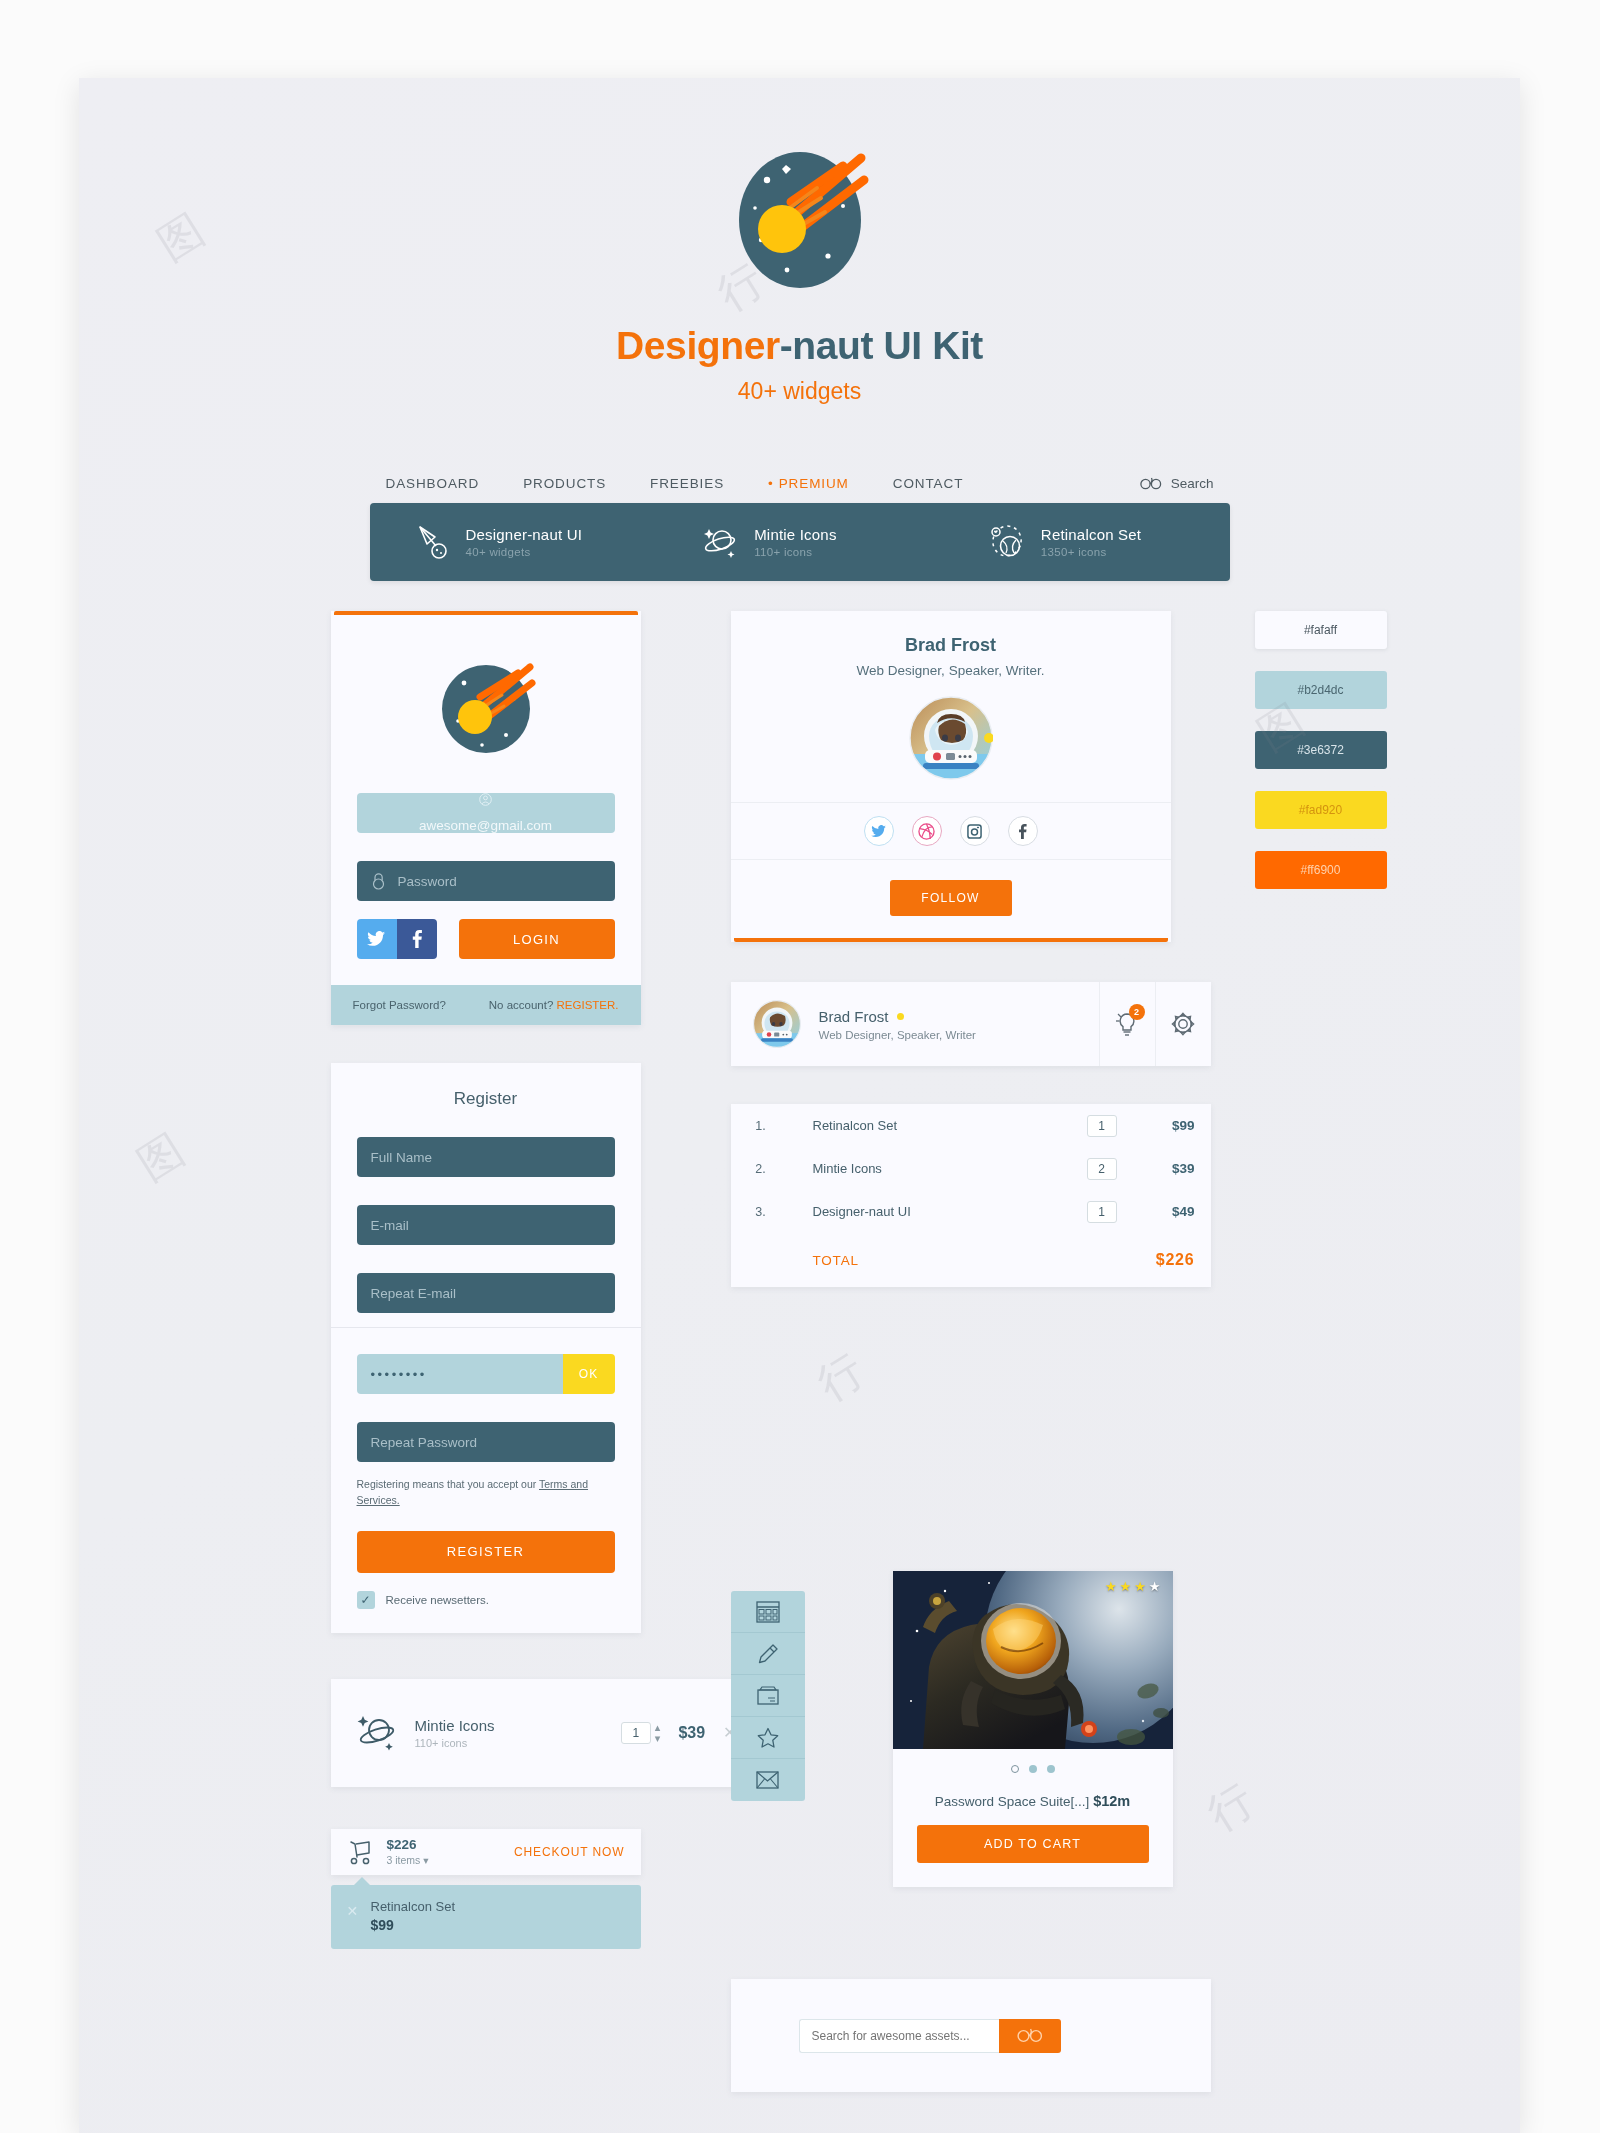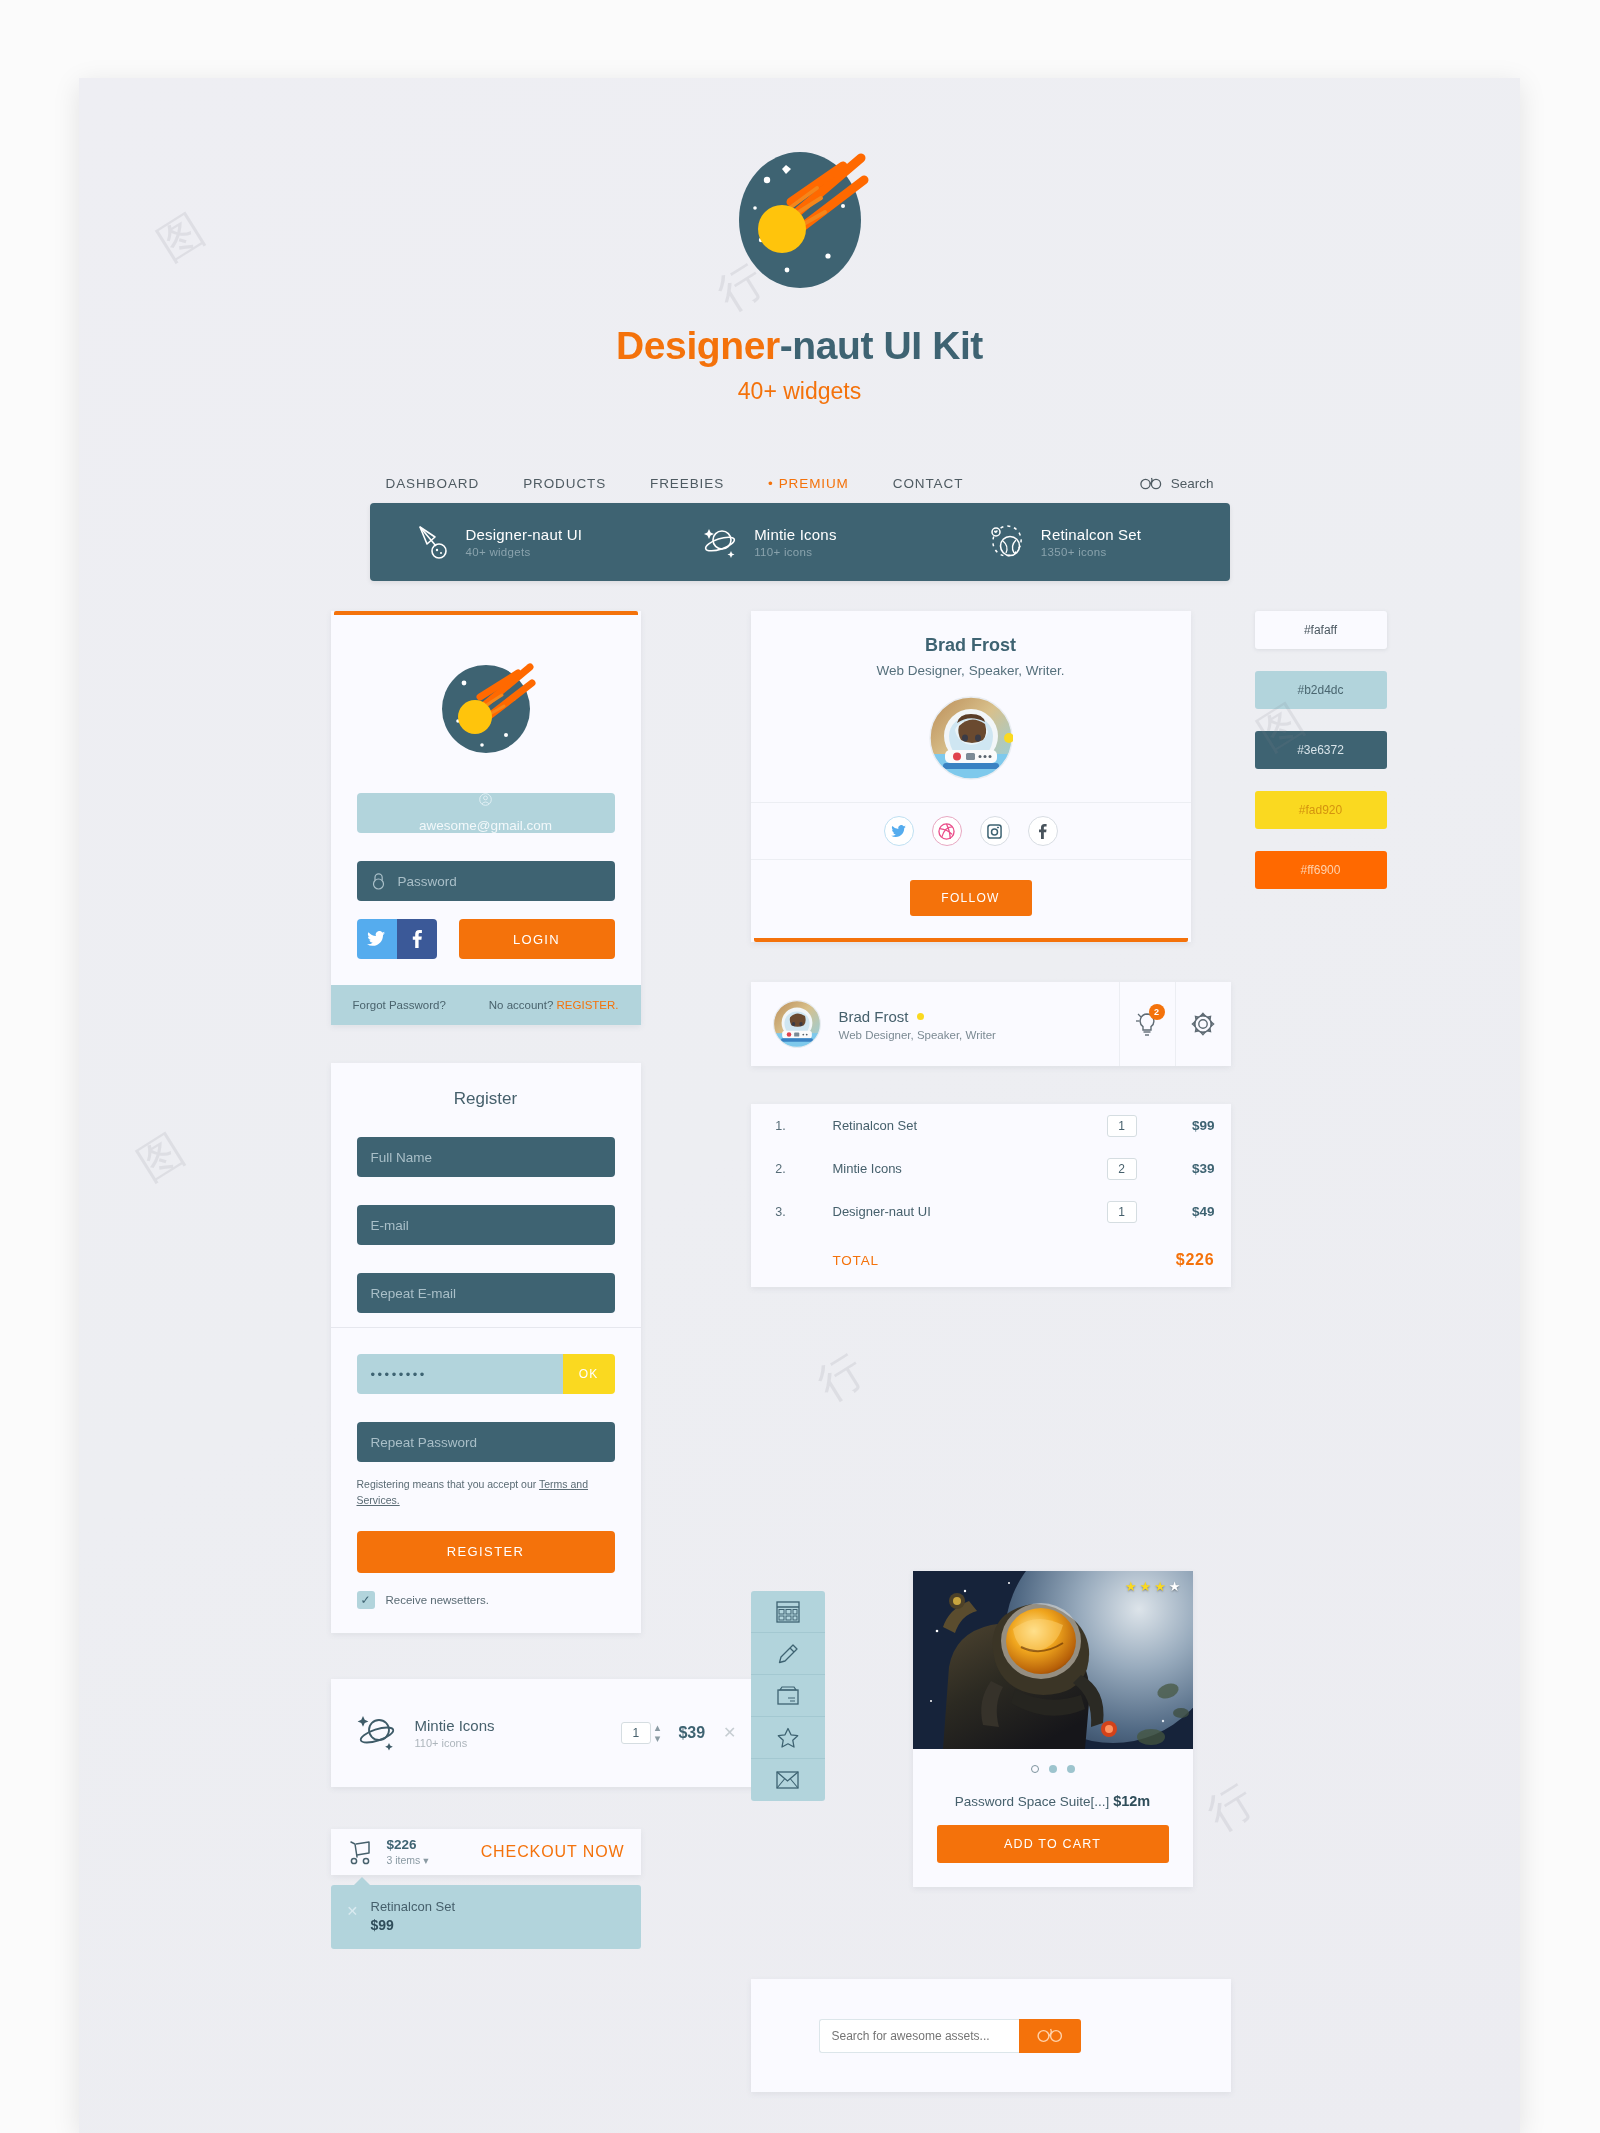--- a/index.html
+++ b/index.html
@@ -71,21 +71,21 @@
   .db-text .db-title { color: #ffffff; font-size: 15px; font-weight: 500; letter-spacing: 0.2px; }
   .db-text .db-sub { color: #8aa3ad; font-size: 11.5px; margin-top: 3px; letter-spacing: 0.3px; }
 
   
   .grid {
     position: relative;
     margin: 30px auto 0;
     width: 1330px;
   }
   .col-left  { position: absolute; left: 196px;  top: 0;   width: 310px; }
-  .col-mid   { position: absolute; left: 616px;  top: 0;   width: 480px; }
+  .col-mid   { position: absolute; left: 596px;  top: 0;   width: 480px; }
   .col-right { position: absolute; left: 1120px; top: 0;   width: 132px; }
 
   .card {
     background: #fafaff;
     box-shadow: 0 2px 6px rgba(80,90,110,0.09);
   }
 
   
   .login-card { position: relative; padding: 0 0 0 0; }
   .login-top-rule { height: 4px; background: #f4720b; margin: 0 3px; border-radius: 2px 2px 0 0; }
@@ -174,21 +174,21 @@
 
   
   .cartsum { margin-top: 42px; width: 310px; }
   .cartsum-bar {
     height: 46px; background: #fafaff; display: flex; align-items: center;
     padding: 0 16px; box-shadow: 0 2px 6px rgba(80,90,110,0.09);
   }
   .cs-total { font-size: 13.5px; color: #3e6372; font-weight: bold; line-height: 1.15; }
   .cs-items { font-size: 10.5px; color: #8a9aa3; margin-top: 2px; }
   .cs-checkout {
-    margin-left: auto; font-size: 16px; letter-spacing: 0.9px;
+    margin-left: auto; font-size: 12px; letter-spacing: 0.9px;
     color: #f4720b; font-weight: 500; cursor: pointer;
   }
   .cart-drop {
     margin-top: 10px; position: relative;
     background: #b2d4dc; border-radius: 3px; padding: 14px 16px 16px 40px;
   }
   .cart-drop::before {
     content: ""; position: absolute; top: -8px; left: 22px;
     border-left: 9px solid transparent; border-right: 9px solid transparent;
     border-bottom: 9px solid #b2d4dc;

